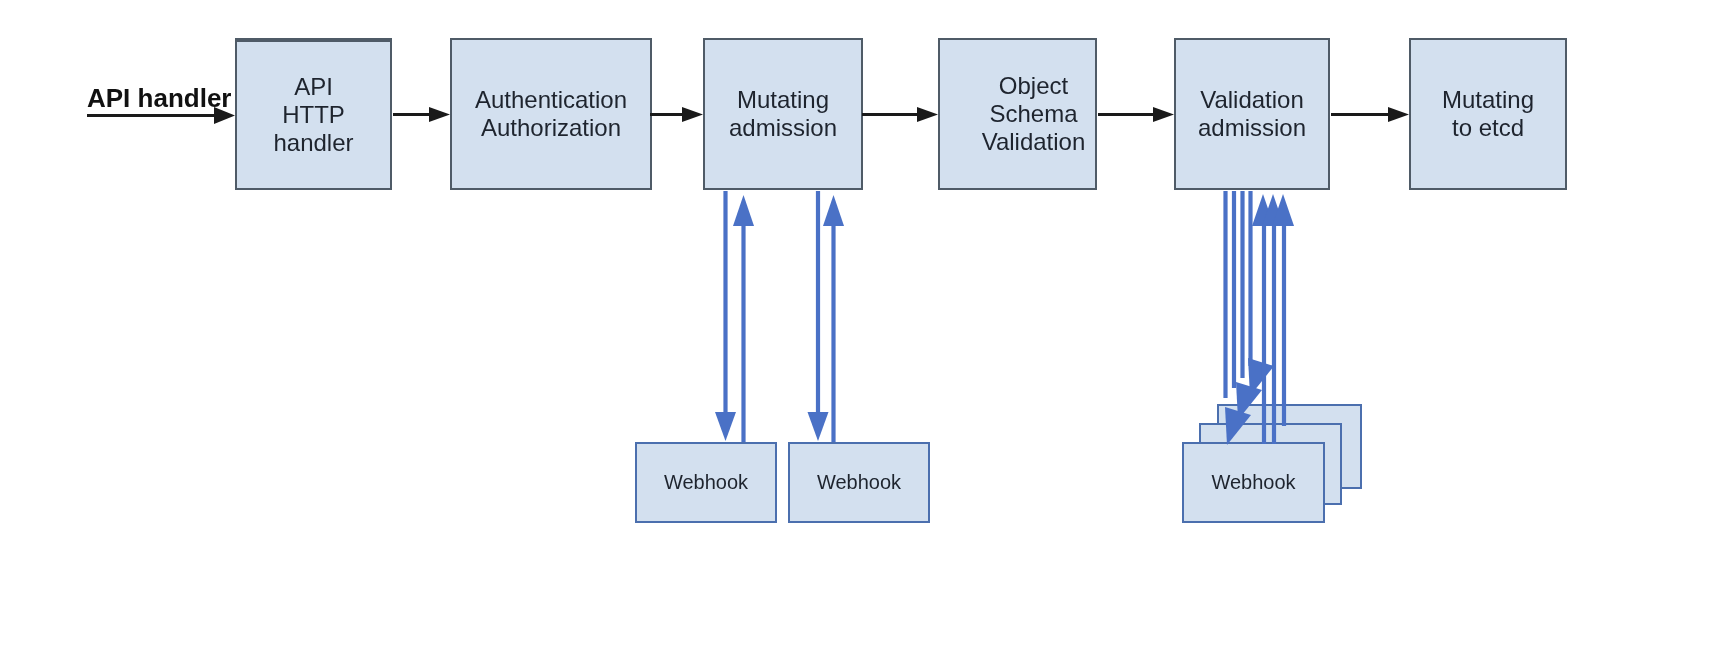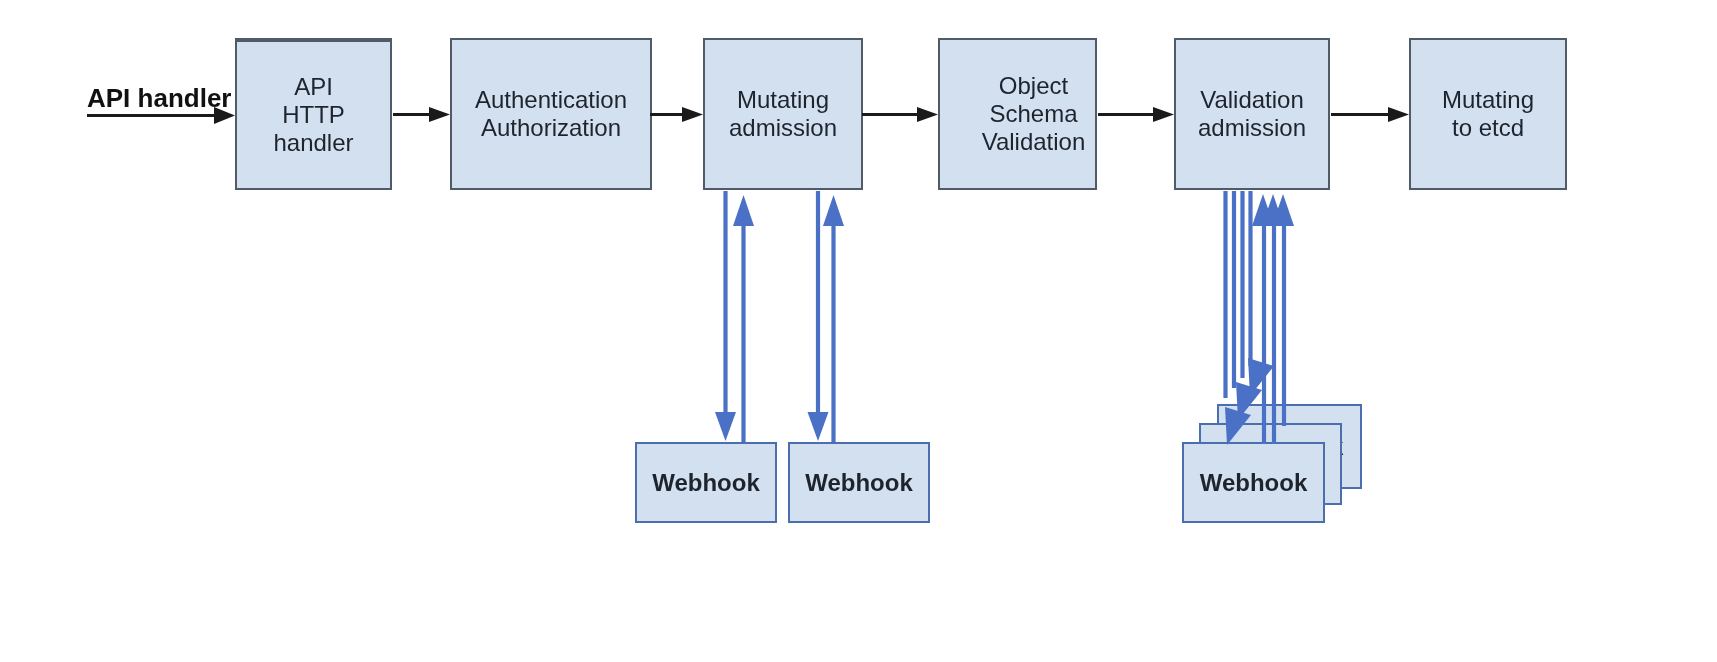--- a/index.html
+++ b/index.html
@@ -36,21 +36,21 @@
     color:var(--label-text);
   }
   .webhook-box{
     position:absolute;
     box-sizing:border-box;
     background:var(--box-fill);
     border:2.5px solid var(--webhook-box-border);
     display:flex;align-items:center;justify-content:center;
   }
   .webhook-label{
-    font-size:24px;font-weight:700;
+    font-size:20px;font-weight:400;
     color:var(--label-text);
     white-space:nowrap;
   }
   .api-request-label{
     position:absolute;
     left:87px;top:85px;
     font-size:26px;font-weight:600;line-height:26px;
     color:#111111;
     z-index:3;
   }

